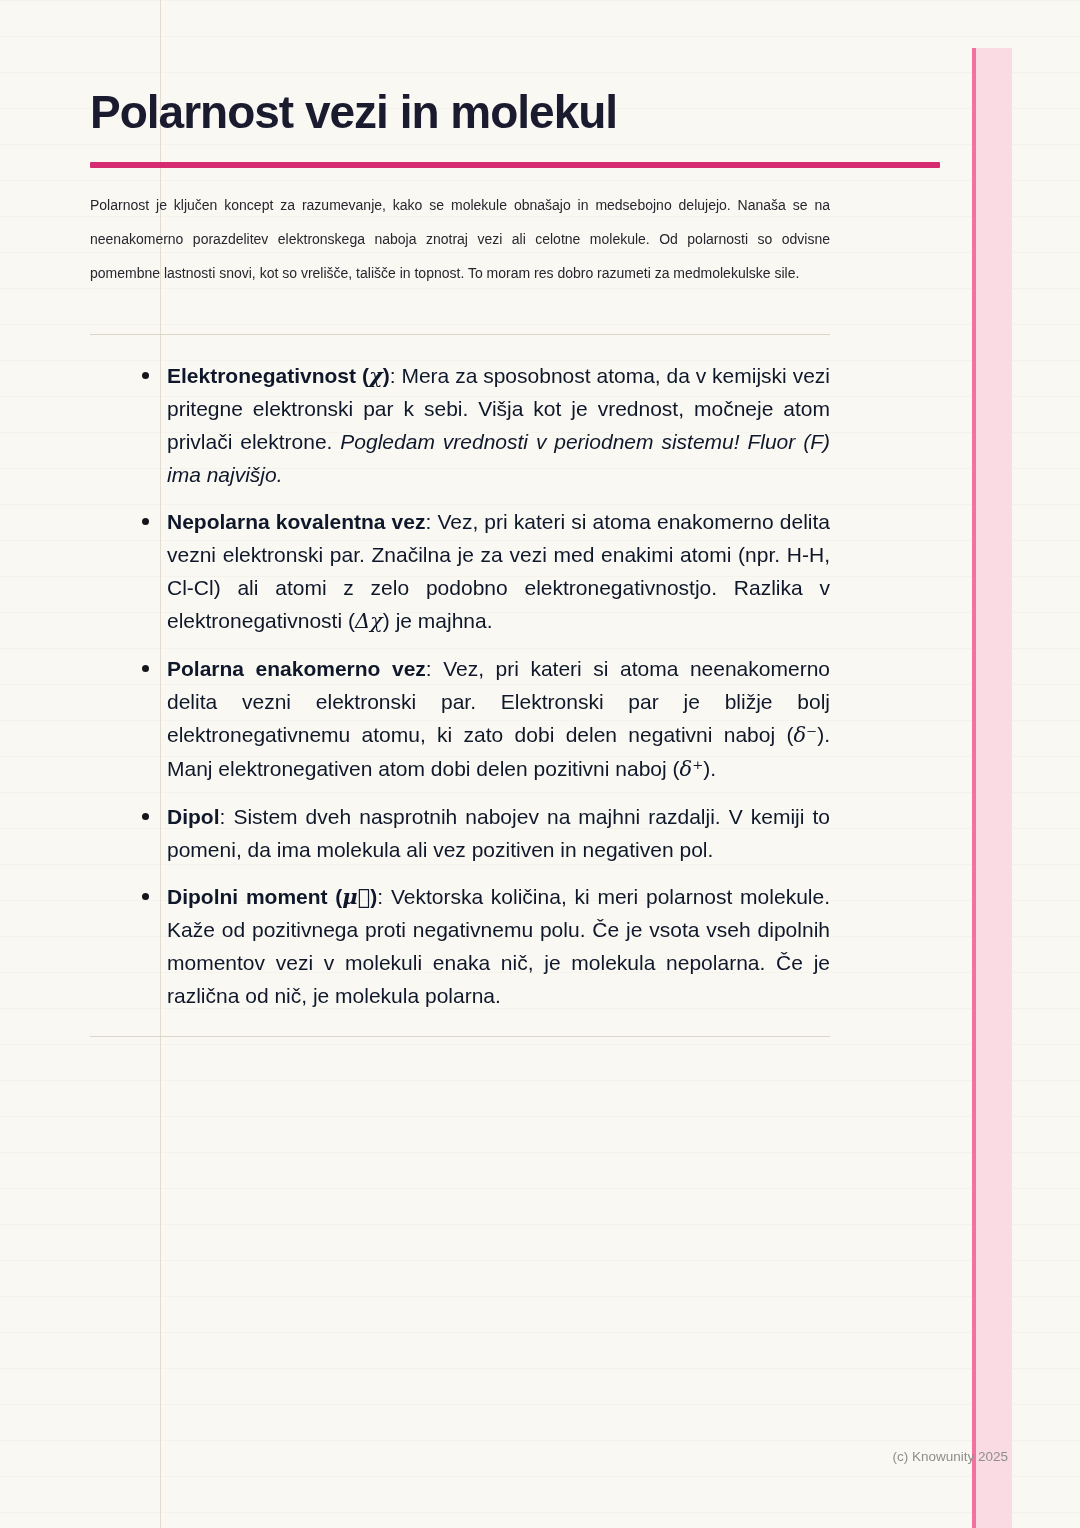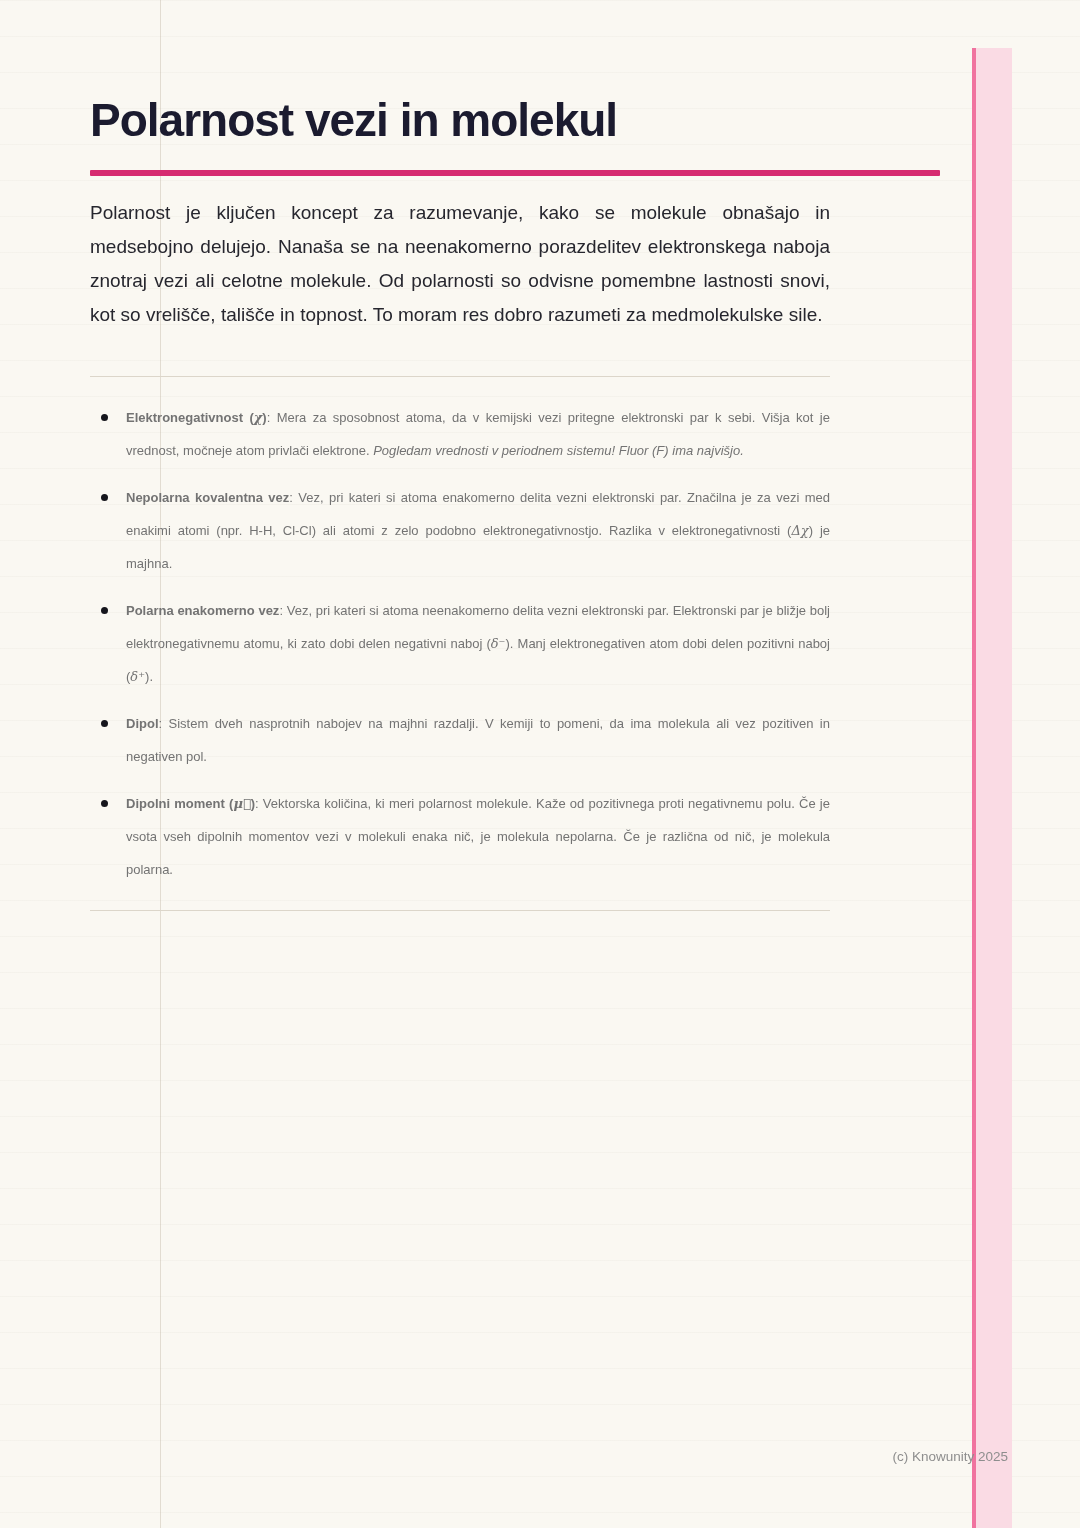--- a/index.html
+++ b/index.html
@@ -38,21 +38,21 @@
     bottom: 0;
     width: 40px;
     background: var(--stripe-pink, #FADBE4);
     border-left: 4px solid var(--stripe-edge-pink, #F0739F);
     z-index: 1;
   }
 
   .content {
     position: absolute;
     left: 90px;
-    top: 8px;
+    top: 0;
     width: 850px;
     z-index: 2;
   }
 
   h1.page-title {
     margin-top: 86px;
     font-size: 46px;
     line-height: 52px;
     font-weight: 700;
     letter-spacing: -1px;
@@ -80,21 +80,21 @@
     margin-top: 36px;
     font-size: 23px;
     line-height: 27px;
     font-weight: 700;
     color: var(--accent-pink, #EE3E8F);
   }
 
   p.body-text {
     margin-top: 20px;
     width: 740px;
-    font-size: 19px;
+    font-size: 14px;
     line-height: 34px;
     text-align: justify;
     color: #26262e;
   }
   p.body-text.mt-md { margin-top: 24px; }
 
   hr.divider {
     margin-top: 44px;
     width: 740px;
     border: none;
@@ -103,25 +103,26 @@
   hr.divider.tight { margin-top: 24px; }
 
   ul.definitions-list {
     margin-top: 24px;
     width: 740px;
     list-style: none;
     padding-left: 36px;
   }
   ul.definitions-list li {
     position: relative;
-    font-size: 13px;
+    font-size: 21px;
     line-height: 33px;
     text-align: justify;
     margin-bottom: 14px;
-    color: #737373;
+    color: #0f172a;
+    margin-left: 41px;
   }
   ul.definitions-list li::before {
     content: "";
     position: absolute;
     left: -25px;
     top: 13px;
     width: 7px;
     height: 7px;
     border-radius: 50%;
     background: #15151c;

